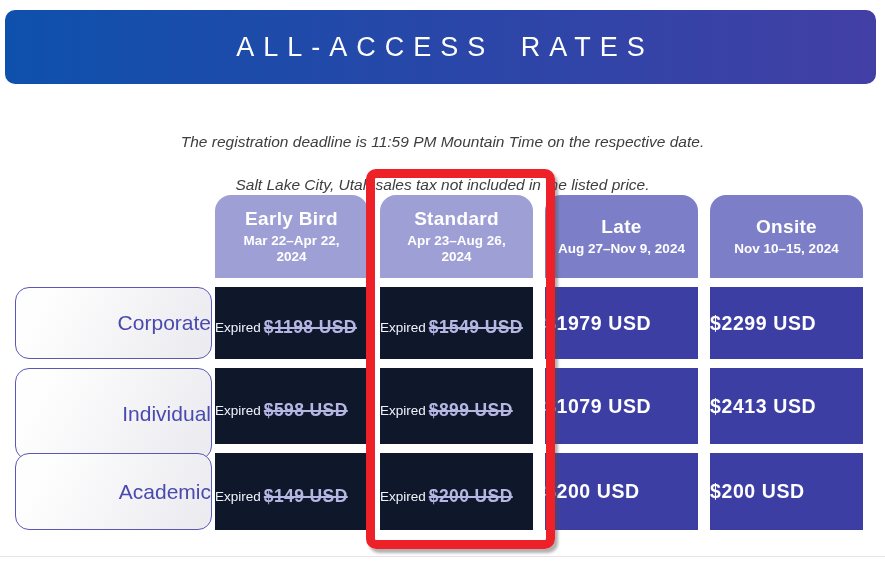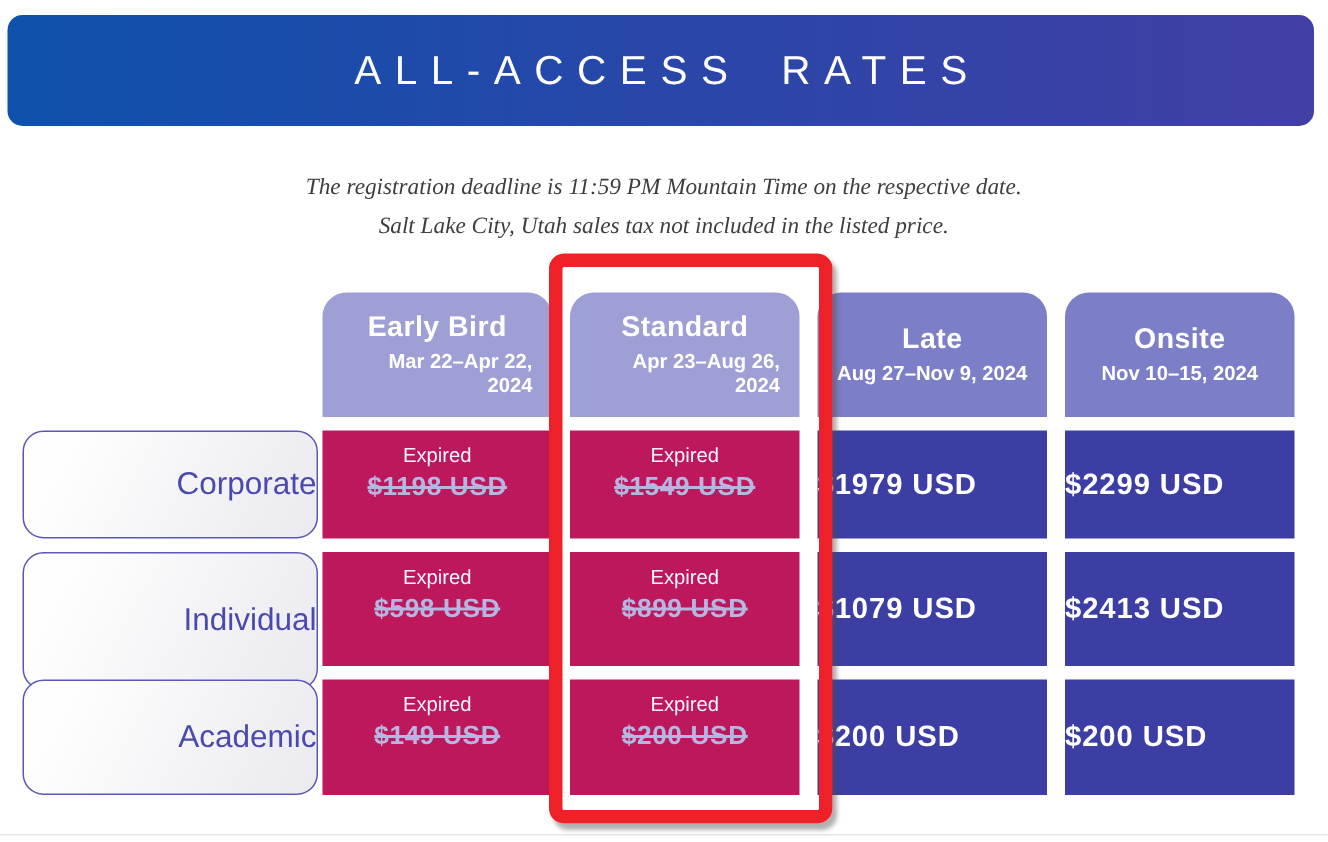--- a/index.html
+++ b/index.html
@@ -14,40 +14,40 @@
     display:flex;align-items:center;justify-content:center;
   }
   .banner-title{
     color:#ffffff;font-size:27px;font-weight:400;
     letter-spacing:9px;word-spacing:10px;text-indent:9px;
   }
   .notes{
     position:absolute;top:112px;left:0;width:885px;text-align:center;
     font-style:italic;color:#3e3e3e;font-size:15.5px;line-height:26px;
   }
-  .notes p{margin:0;font-family:Liberation Serif, serif;}
+  .notes p{margin:17px;}
   .grid{
     position:absolute;left:215px;top:195px;
     display:grid;
     grid-template-columns:repeat(4,153px);
     grid-template-rows:83px 72px 76px 77px;
     column-gap:12px;row-gap:9px;
   }
   .hdr{
     border-radius:16px 16px 0 0;color:#ffffff;
     display:flex;flex-direction:column;align-items:center;justify-content:center;
-    gap:3px;text-align:right;
+    gap:3px;text-align:center;
   }
   .hdr.light{background:#9e9fd5;}
   .hdr.dark{background:#7d7ec8;}
   .hdr-label{font-size:19px;font-weight:bold;letter-spacing:.3px;}
   .hdr-dates{font-size:13.5px;font-weight:bold;line-height:16px;padding:0 13px;}
   .cell{box-sizing:border-box;}
   .cell.expired{
-    background:#be185d;display:flex;flex-direction:column;align-items:center;
+    background:#0f172a;display:flex;flex-direction:row;align-items:center;
     padding-top:9px;gap:3px;
   }
   .status{font-size:13.5px;color:#f2f2fb;}
   .strike{
     font-size:17.5px;font-weight:bold;color:#b5b6e1;letter-spacing:.4px;
     text-decoration:line-through;text-decoration-thickness:2px;
   }
   .cell.active{
     background:#3d3ea4;display:flex;align-items:center;justify-content:flex-start;
   }

